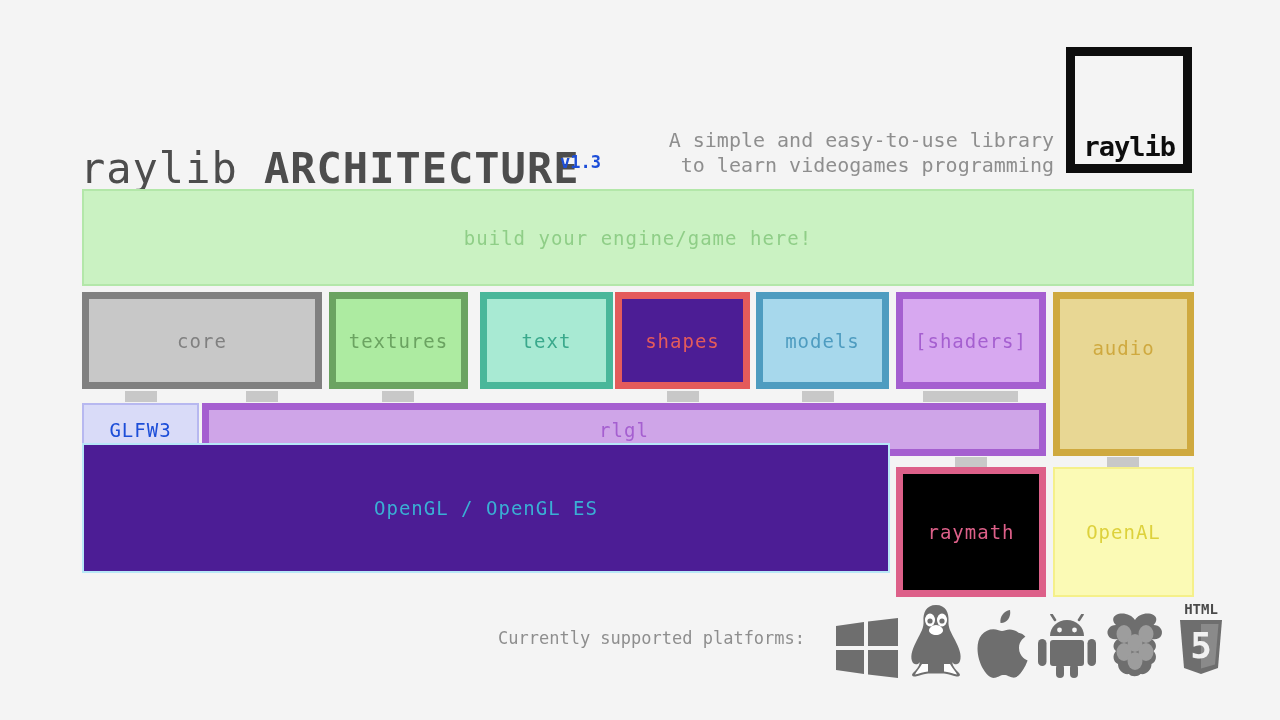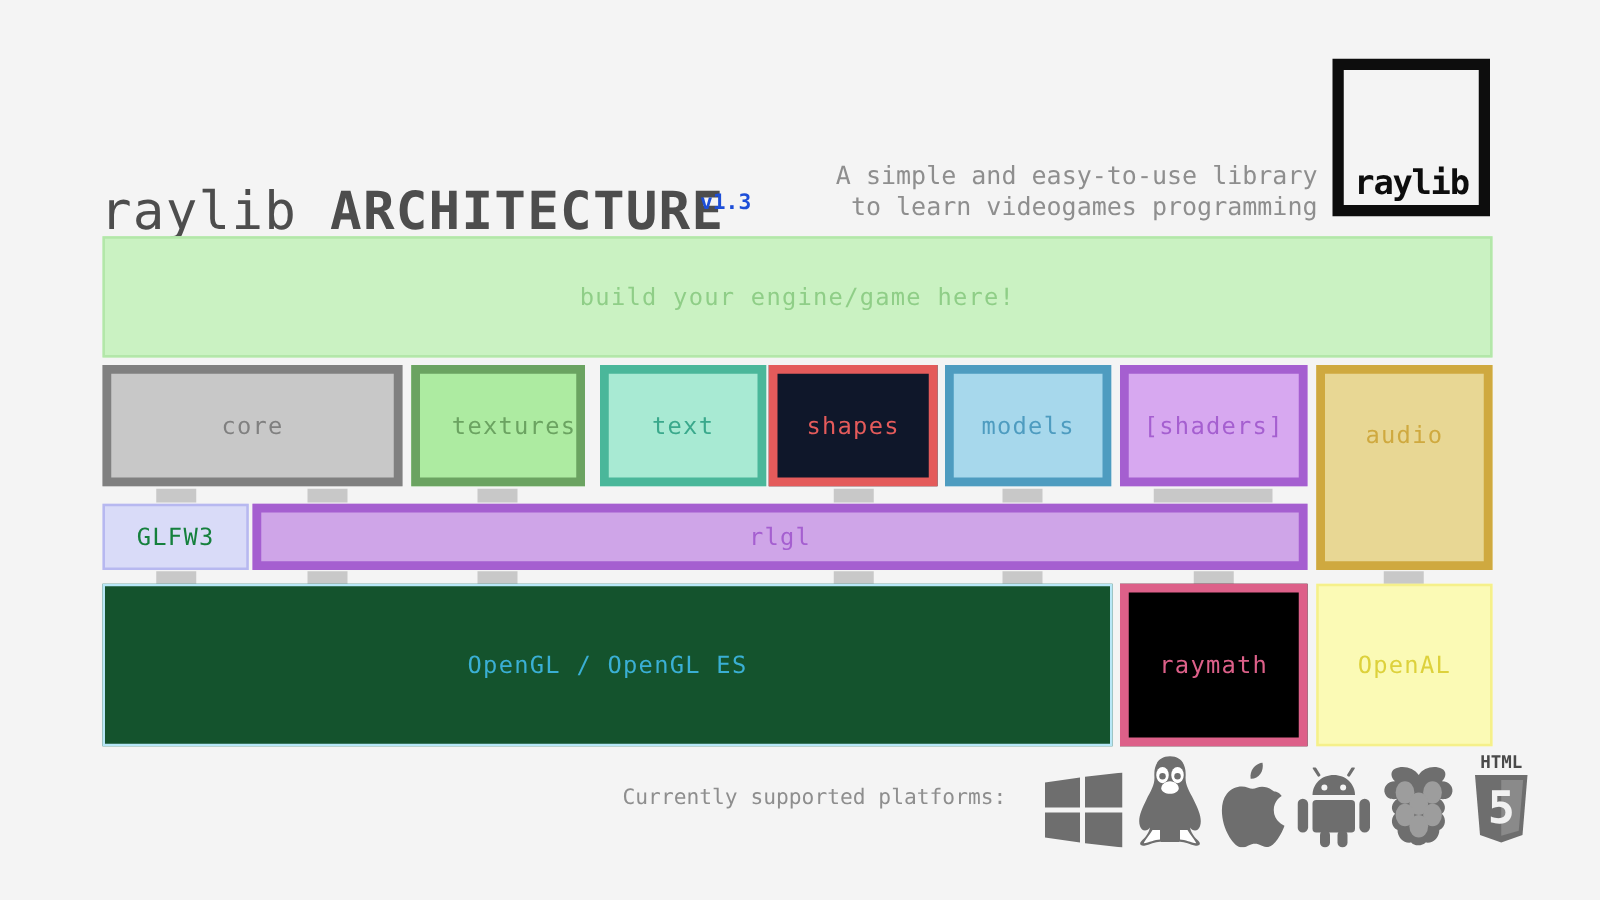--- a/index.html
+++ b/index.html
@@ -97,29 +97,29 @@
   </div>
 
   <div class="abox thin" id="banner-box" style="left: 82px; top: 189px; width: 1112px; height: 97px; background: rgb(202, 242, 194); border-color: rgb(179, 231, 169); color: rgb(143, 206, 135);">
     <span>build your engine/game here!</span>
   </div>
 
   <div class="abox med" style="left: 82px; top: 292px; width: 240px; height: 97px; background: rgb(200, 200, 200); border-color: rgb(128, 128, 128); color: rgb(128, 128, 128);">
     <span>core</span>
   </div>
 
-  <div class="abox med" style="left: 329px; top: 292px; width: 139px; height: 97px; background: rgb(173, 235, 161); border-color: rgb(107, 163, 97); color: rgb(107, 163, 97); justify-content: flex-end;">
+  <div class="abox med" style="left: 329px; top: 292px; width: 139px; height: 97px; background: rgb(173, 235, 161); border-color: rgb(107, 163, 97); color: rgb(107, 163, 97);">
     <span>textures</span>
   </div>
 
   <div class="abox med" style="left: 480px; top: 292px; width: 133px; height: 97px; background: rgb(168, 234, 211); border-color: rgb(74, 183, 154); color: rgb(58, 169, 140); align-items: center;">
     <span>text</span>
   </div>
 
-  <div class="abox med" style="left: 615px; top: 292px; width: 135px; height: 97px; background: #0f172a; border-color: rgb(228, 91, 91); color: rgb(228, 91, 91);">
+  <div class="abox med" style="left: 615px; top: 292px; width: 135px; height: 97px; background: #4c1d95; border-color: rgb(228, 91, 91); color: rgb(228, 91, 91);">
     <span>shapes</span>
   </div>
 
   <div class="abox med" style="left: 756px; top: 292px; width: 133px; height: 97px; background: rgb(167, 216, 236); border-color: rgb(78, 156, 192); color: rgb(78, 156, 192);">
     <span>models</span>
   </div>
 
   <div class="abox med" style="left: 896px; top: 292px; width: 150px; height: 97px; background: rgb(215, 168, 240); border-color: rgb(165, 95, 208); color: rgb(165, 95, 208);">
     <span>[shaders]</span>
   </div>
@@ -128,37 +128,37 @@
     <span>audio</span>
   </div>
 
   <div class="tab" style="left:125px; top:391px; width:32px; height:11px;"></div>
   <div class="tab" style="left:246px; top:391px; width:32px; height:11px;"></div>
   <div class="tab" style="left:382px; top:391px; width:32px; height:11px;"></div>
   <div class="tab" style="left:667px; top:391px; width:32px; height:11px;"></div>
   <div class="tab" style="left:802px; top:391px; width:32px; height:11px;"></div>
   <div class="tab" style="left:923px; top:391px; width:95px; height:11px;"></div>
 
-  <div class="abox thin" style="left: 82px; top: 403px; width: 117px; height: 53px; background: rgb(217, 219, 248); border-color: rgb(183, 184, 240); color: #15803d;">
+  <div class="abox thin" style="left: 82px; top: 403px; width: 117px; height: 53px; background: rgb(217, 219, 248); border-color: rgb(183, 184, 240); color: #1d4ed8;">
     <span>GLFW3</span>
   </div>
 
   <div class="abox med" style="left: 202px; top: 403px; width: 844px; height: 53px; background: rgb(207, 165, 232); border-color: rgb(165, 95, 208); color: rgb(165, 95, 208);">
     <span>rlgl</span>
   </div>
 
   <div class="tab" style="left:125px; top:457px; width:32px; height:11px;"></div>
   <div class="tab" style="left:246px; top:457px; width:32px; height:11px;"></div>
   <div class="tab" style="left:382px; top:457px; width:32px; height:11px;"></div>
   <div class="tab" style="left:667px; top:457px; width:32px; height:11px;"></div>
   <div class="tab" style="left:802px; top:457px; width:32px; height:11px;"></div>
   <div class="tab" style="left:955px; top:457px; width:32px; height:11px;"></div>
   <div class="tab" style="left:1107px; top:457px; width:32px; height:11px;"></div>
 
-  <div class="abox thin" style="left: 82px; top: 467px; width: 808px; height: 130px; background: #14532d; border-color: rgb(183, 231, 247); color: rgb(58, 175, 212); text-align: center;">
+  <div class="abox thin" style="left: 82px; top: 443px; width: 808px; height: 130px; background: #4c1d95; border-color: rgb(183, 231, 247); color: rgb(58, 175, 212); text-align: center;">
     <span>OpenGL / OpenGL ES</span>
   </div>
 
   <div class="abox med" style="left: 896px; top: 467px; width: 150px; height: 130px; background: #000000; border-color: rgb(221, 96, 137); color: rgb(221, 96, 137);">
     <span>raymath</span>
   </div>
 
   <div class="abox thin" style="left: 1053px; top: 467px; width: 141px; height: 130px; background: rgb(251, 250, 181); border-color: rgb(245, 240, 138); color: rgb(221, 209, 60);">
     <span>OpenAL</span>
   </div>

